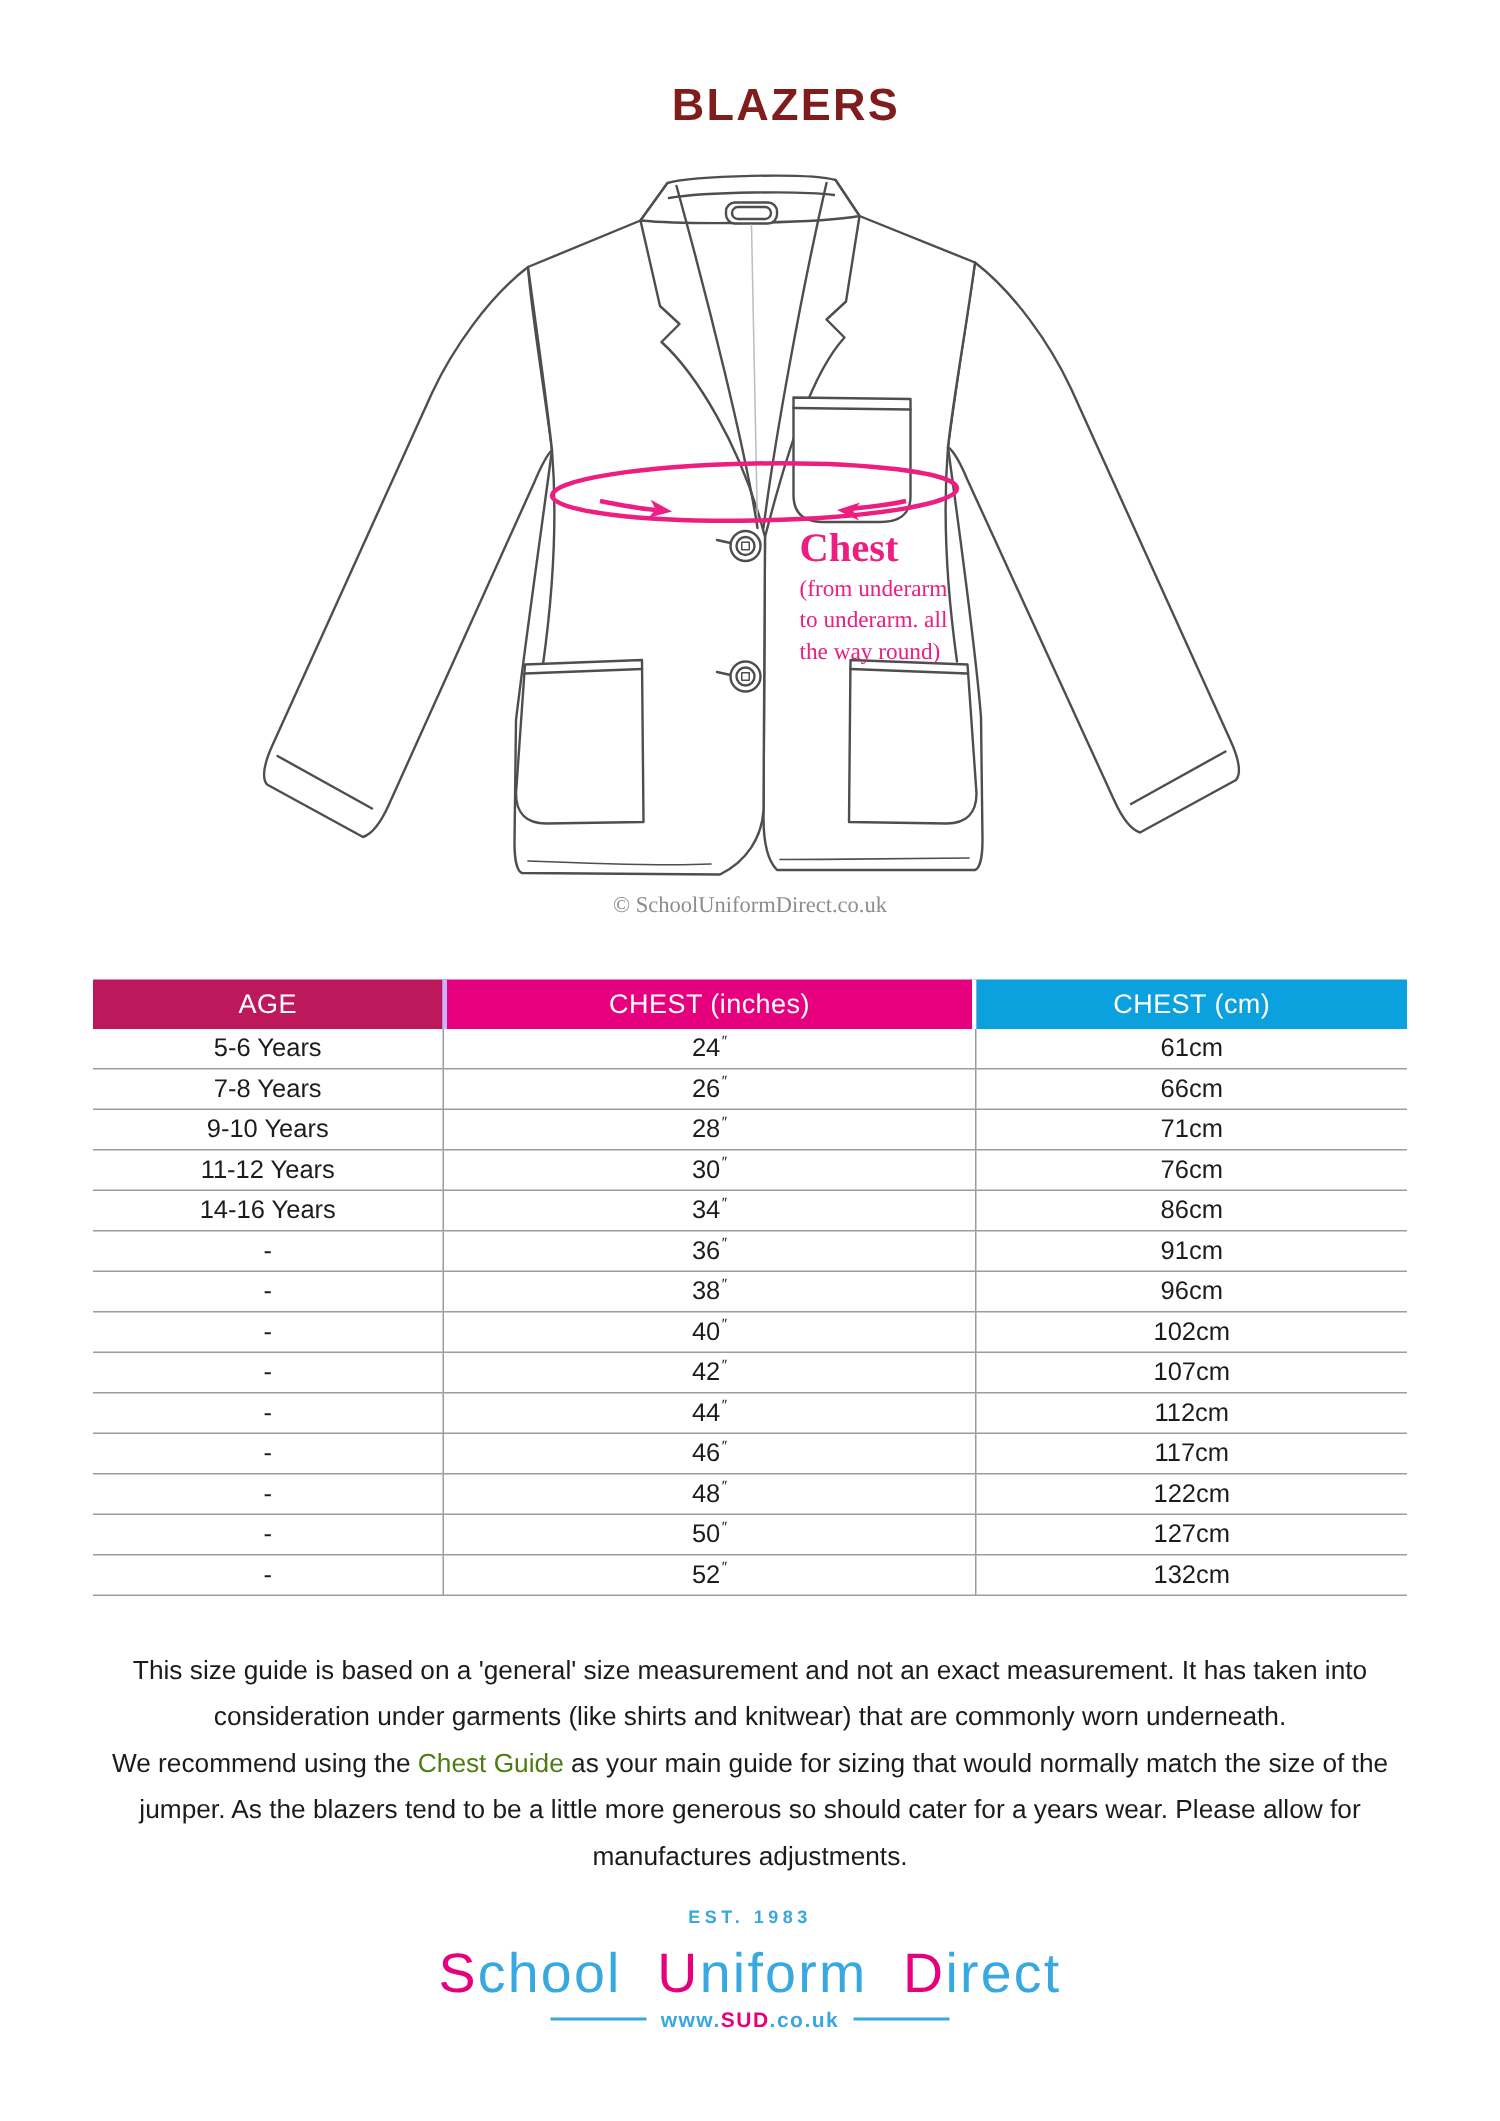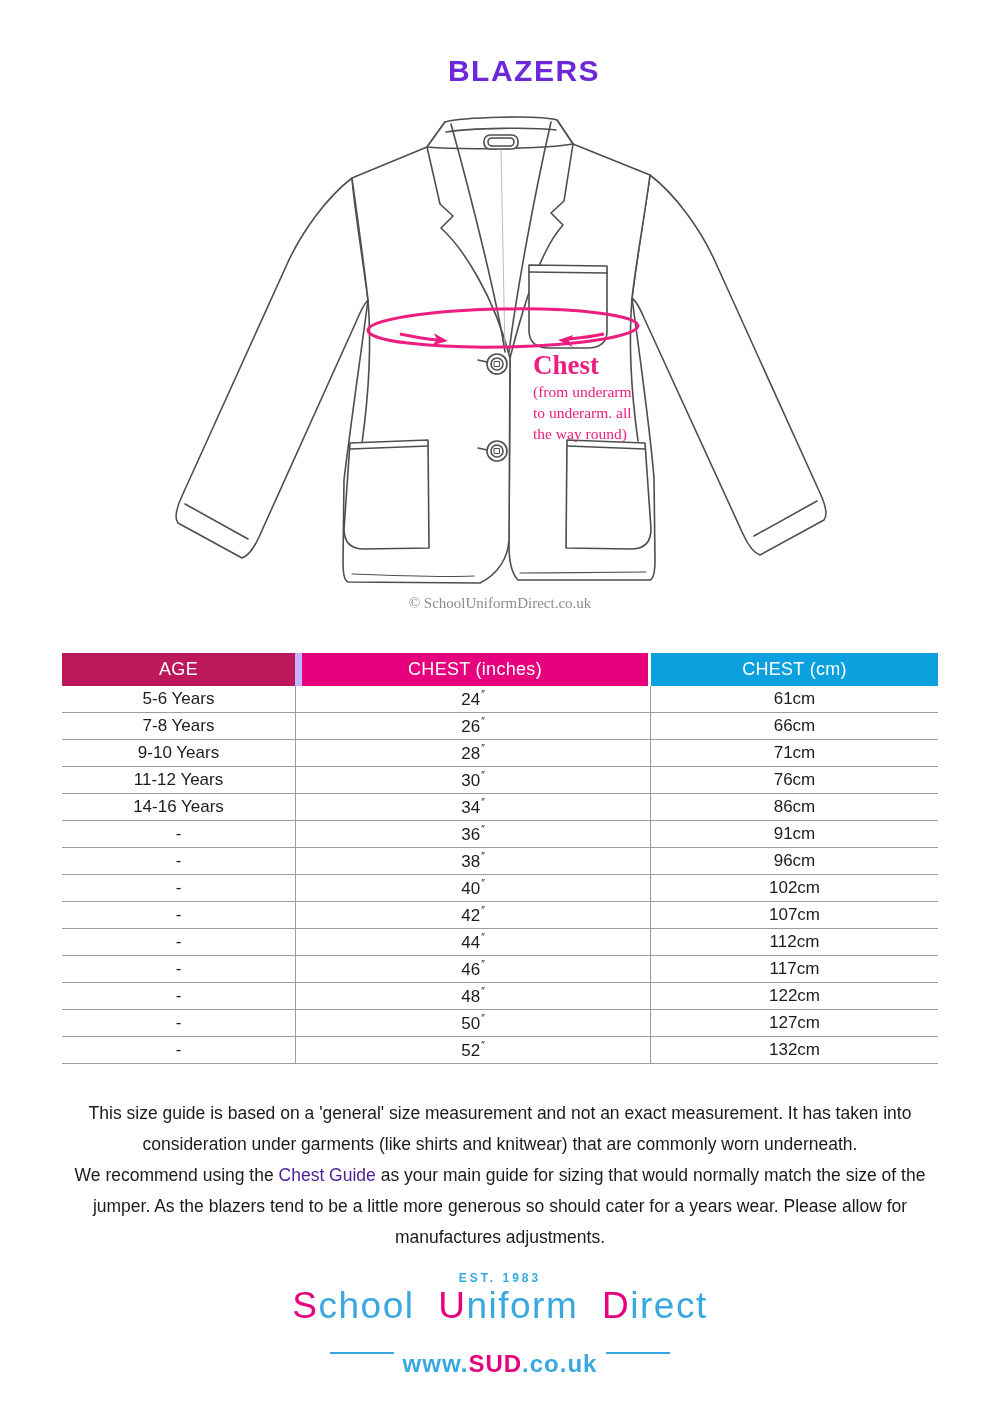--- a/index.html
+++ b/index.html
@@ -6,66 +6,66 @@
   html,body { background:#ffffff; }
   .page {
     width:1000px; height:1414px; margin:0 auto; background:#fff;
     font-family:"Liberation Sans", sans-serif; color:#1c1c1c;
     position:relative; overflow:hidden;
   }
   
   .title {
     padding-top:54px; text-align:center;
     font-size:30px; font-weight:700; letter-spacing:1.5px;
-    color:#6d28d9;
+    color:#7f1d1d;
     padding-left:48px;
   }
   
   .figure { width:700px; margin:4px auto 0;font-family:Liberation Serif, serif; }
   .figure svg { display:block; }
   
   .size-table {
     width:876px; margin:33px auto 0;
     border-collapse:separate; border-spacing:0; table-layout:fixed;
   }
   .size-table th {
     height:33px; color:#ffffff; font-weight:400; font-size:18px;
     text-align:center; vertical-align:middle; letter-spacing:0.3px;
   }
   .size-table th.h-age { background:#be185d; }
-  .size-table th.h-in  { background:#E6007E; border-left:7px solid #c4b5fd; border-right:3px solid #fff; }
+  .size-table th.h-in  { background:#E6007E; border-left:3px solid #c4b5fd; border-right:3px solid #fff; }
   .size-table th.h-cm  { background:#0BA1DE; }
   .size-table td {
     height:27px; font-size:17px; text-align:center; vertical-align:middle;
     border-bottom:1px solid #9C9C9C; color:#1c1c1c;
   }
   .size-table td.col-in { border-left:1px solid #9C9C9C; border-right:1px solid #9C9C9C; }
   .size-table .prime { font-size:10px; vertical-align:7px; margin-left:1px; }
   
   .notes {
     width:905px; margin:34px auto 0; text-align:center;
     font-size:17.5px; line-height:31px; color:#1b1b1b;
   }
   .notes .block { display:block; }
-  .notes .highlight { color:#4c1d95; }
+  .notes .highlight { color:#4d7c0f; }
   
   .footer { margin-top:18px; text-align:center; }
   .est {
     color:#38A8E0; font-size:12px; font-weight:700; letter-spacing:3px;
   }
   .brand {
-    margin-top:0; font-size:37px; letter-spacing:1.5px; word-spacing:12px;
+    margin-top:10px; font-size:37px; letter-spacing:1.5px; word-spacing:12px;
     color:#38A8E0; font-weight:400;
   }
   .brand .lead { color:#E6007E; }
   .url-row {
     margin-top:1px; display:flex; align-items:center; justify-content:center; gap:9px;
   }
   .url-line { width:64px; height:2px; background:#38A8E0; }
-  .url { font-size:24px; font-weight:700; letter-spacing:1px; color:#38A8E0;margin-top:22px; }
+  .url { font-size:14px; font-weight:700; letter-spacing:1px; color:#38A8E0; }
   .url .mid { color:#E6007E; }
 </style>
 </head>
 <body>
 
 <div class="page">
 
   <div class="title">BLAZERS</div>
 
   <div class="figure">

